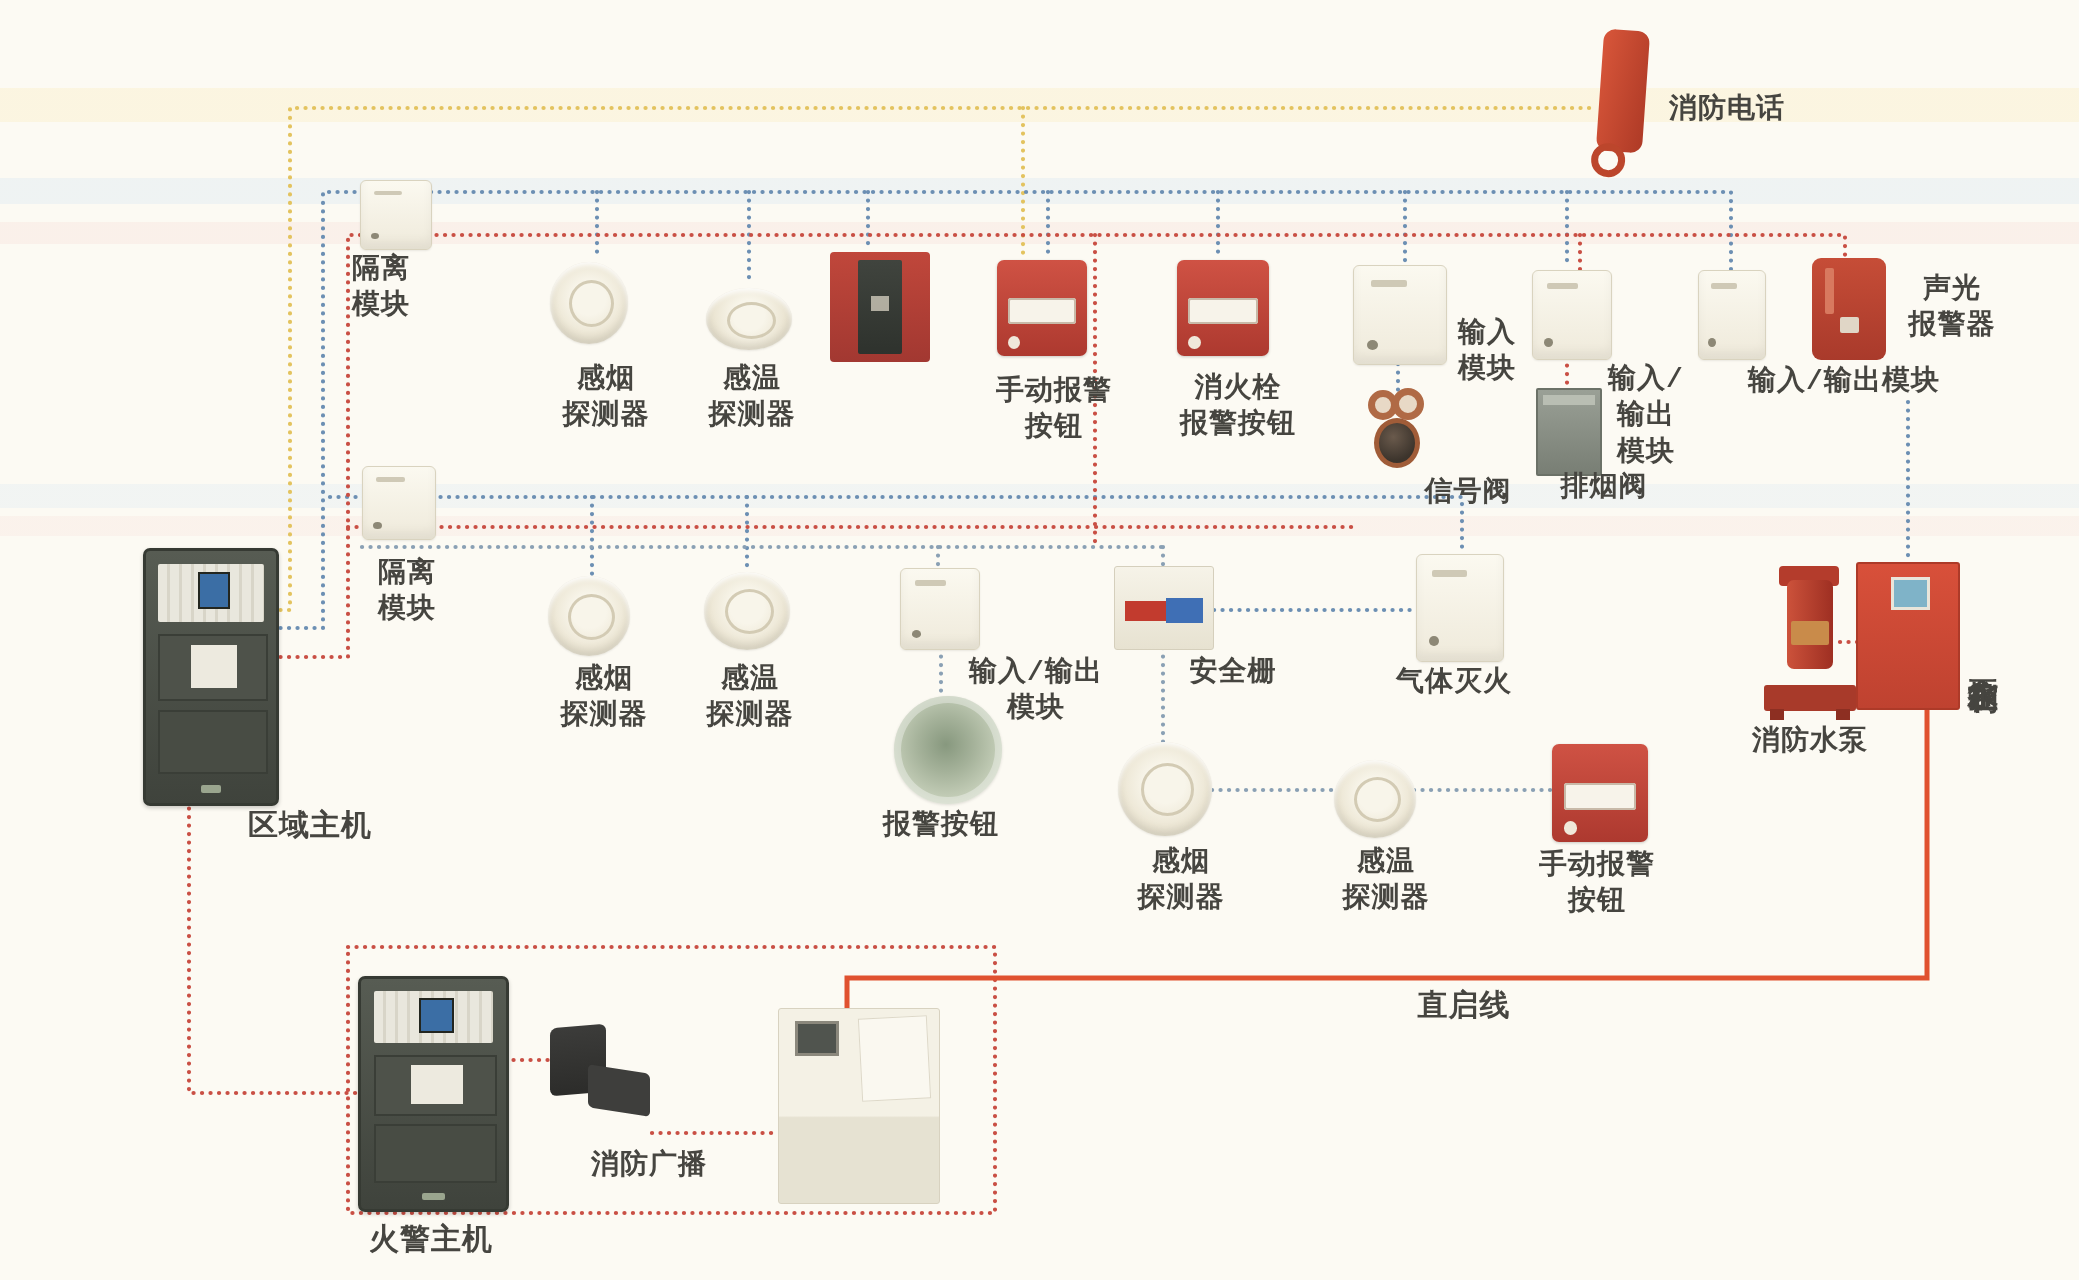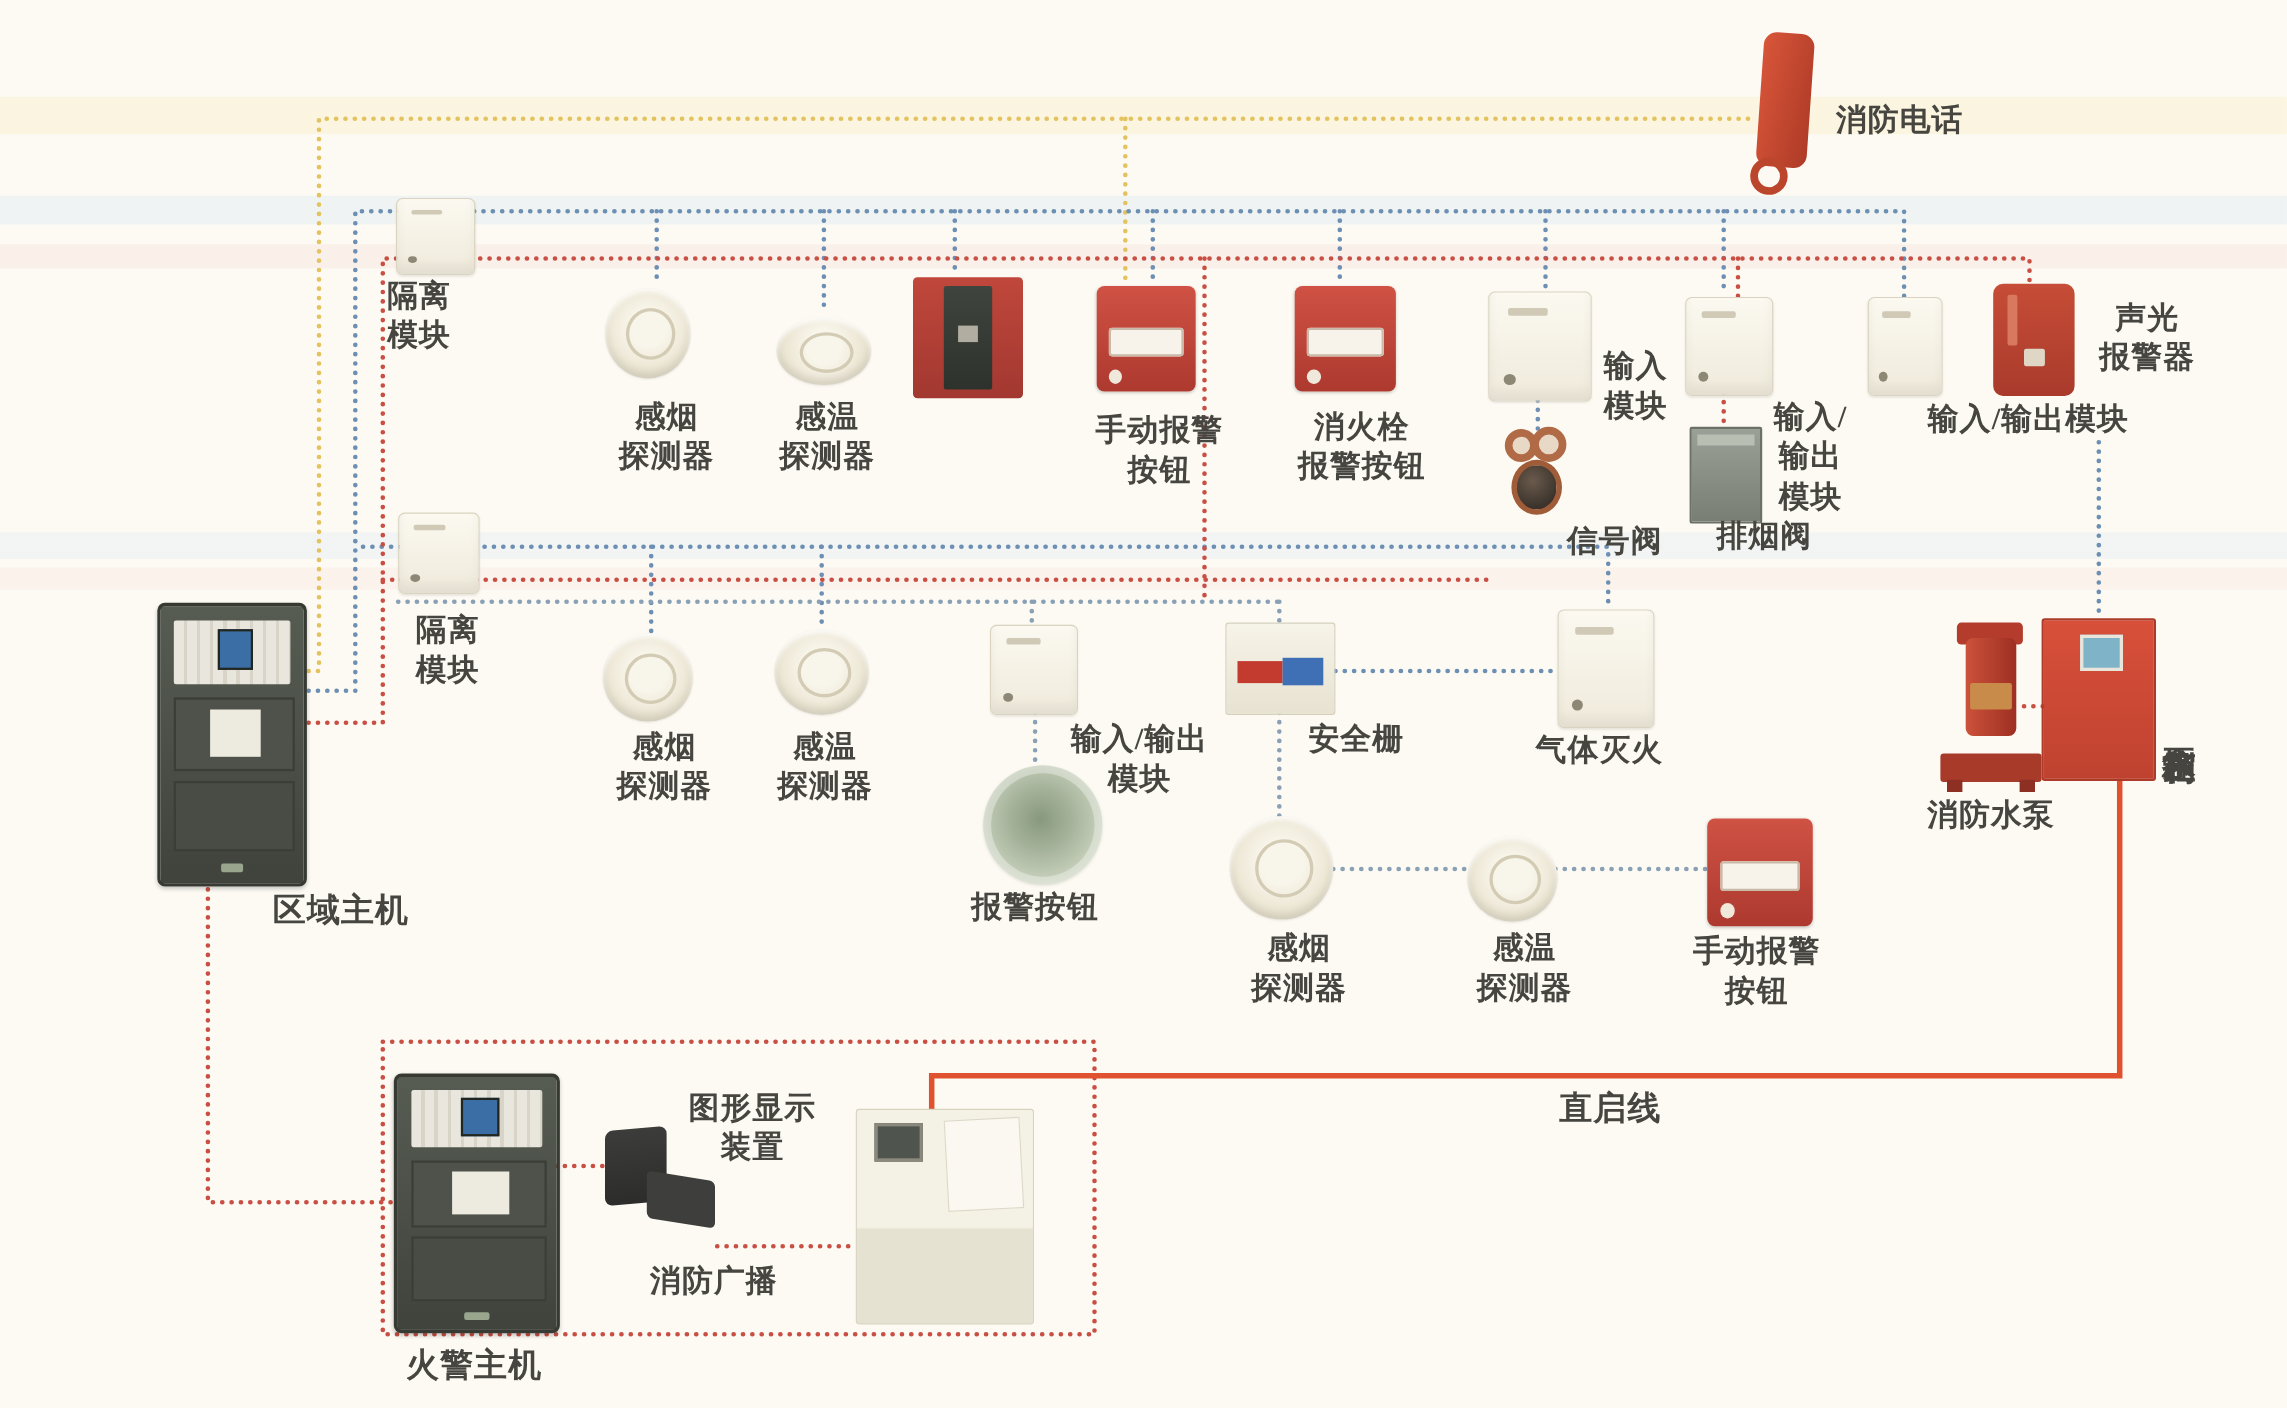--- a/index.html
+++ b/index.html
@@ -4,21 +4,21 @@
 <style>
   html,body{margin:0;padding:0;background:#fcfaf3;}
   .stage{position:relative;width:2079px;height:1280px;overflow:hidden;
     background:
       linear-gradient(rgba(250,236,190,.35),rgba(250,236,190,.35)) 0 88px/2079px 34px no-repeat,
       linear-gradient(rgba(205,225,242,.28),rgba(205,225,242,.28)) 0 178px/2079px 26px no-repeat,
       linear-gradient(rgba(245,215,210,.28),rgba(245,215,210,.28)) 0 222px/2079px 22px no-repeat,
       linear-gradient(rgba(205,225,242,.22),rgba(205,225,242,.22)) 0 484px/2079px 24px no-repeat,
       linear-gradient(rgba(245,215,210,.22),rgba(245,215,210,.22)) 0 516px/2079px 20px no-repeat,
       #fcfaf3;
-    font-family:Liberation Serif, serif;}
+    font-family:Liberation Mono, monospace;}
   svg.wires{position:absolute;left:0;top:0;z-index:1}
   .ln{fill:none;stroke-width:4.2;stroke-linecap:round;stroke-dasharray:.1 8.4}
   .ln-phone{stroke:var(--phone-line)}
   .ln-signal{stroke:var(--signal-line)}
   .ln-power{stroke:var(--power-line)}
   .ln-aux{stroke:var(--aux-line)}
   .ln-solid{stroke:var(--direct-line);stroke-width:5;stroke-dasharray:none;stroke-linecap:butt}
   .lbl{position:absolute;font-weight:700;font-size:28px;line-height:1.3;color:var(--label-text);
        text-align:center;white-space:pre-line;z-index:3;letter-spacing:1px}
   .lbl-big{font-size:30px}
@@ -252,21 +252,19 @@
     <div class="host-top"></div>
     <div class="host-mid"></div>
     <div class="host-low"></div>
   </div>
   <div class="lbl lbl-big" style="left:360px;top:1222px;width:142px">火警主机</div>
 
   <div class="dev" style="left:550px;top:1018px;width:100px;height:94px">
     <div class="gfx-crt"></div>
     <div class="gfx-kbd"></div>
   </div>
-  <div class="lbl" style="left:606px;top:990px;width:156px">图形显示
-装置</div>
 
   <div class="dev console" style="left:778px;top:1008px;width:160px;height:194px"></div>
   <div class="lbl" style="left:556px;top:1148px;width:186px">消防广播</div>
 
   <div class="lbl lbl-big" style="left:1404px;top:988px;width:120px">直启线</div>
 
 </div>
 
 </body></html>

